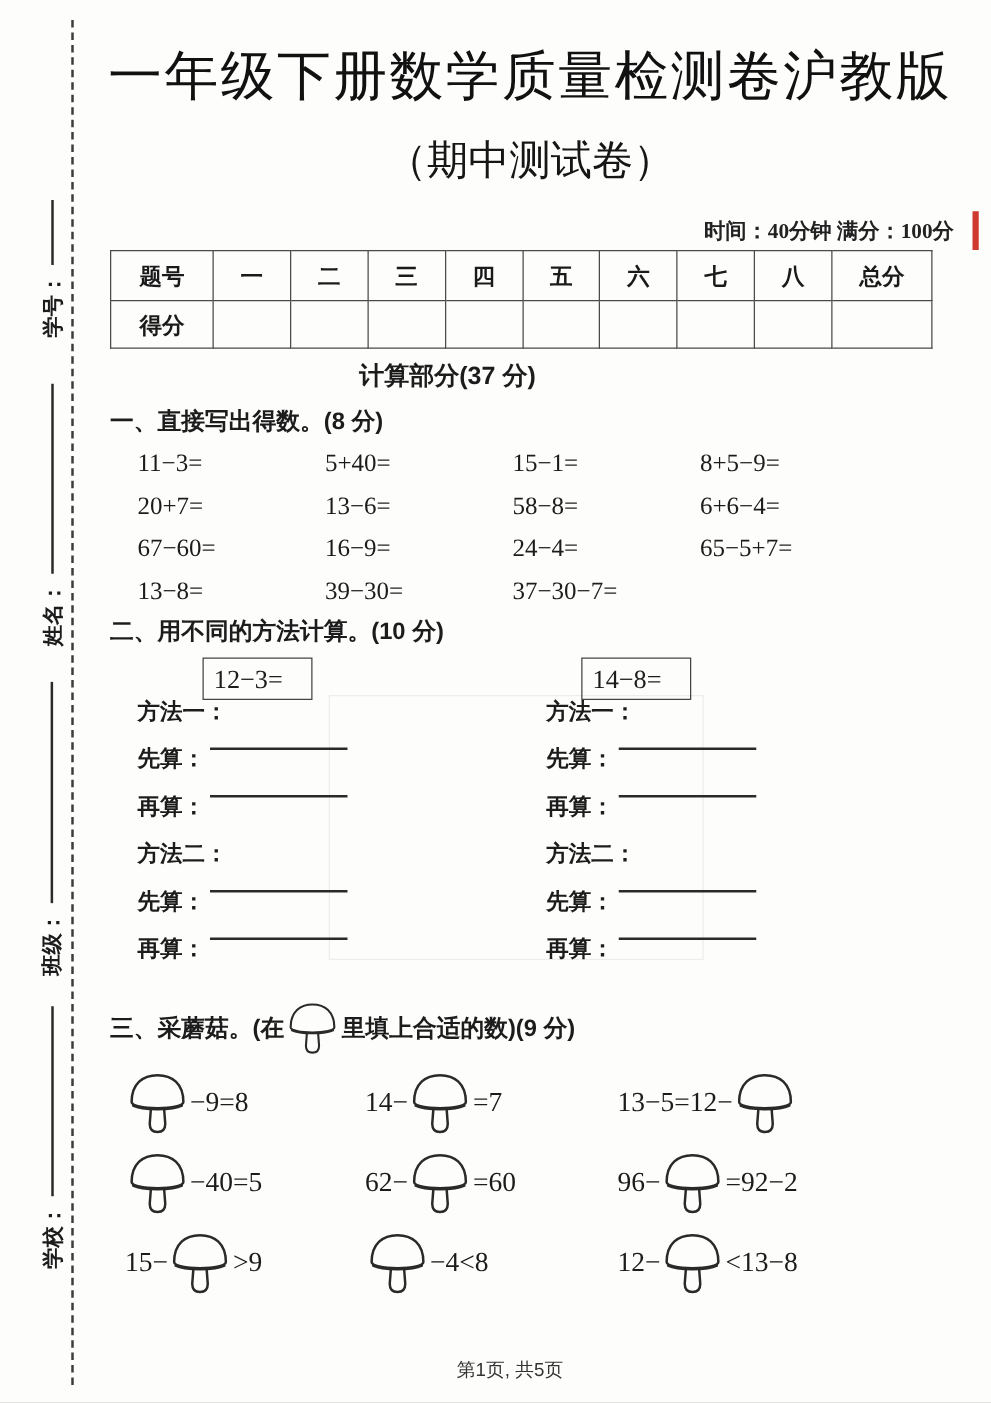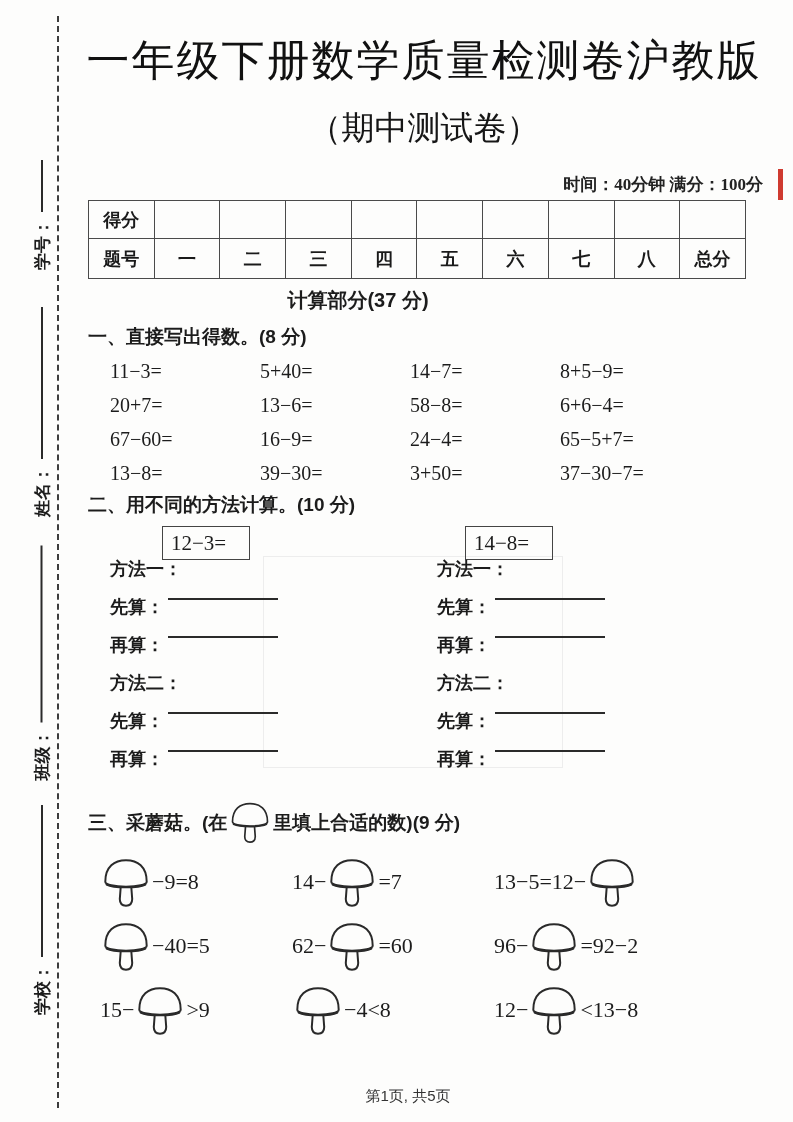--- a/index.html
+++ b/index.html
@@ -100,65 +100,64 @@
   </div>
 
   <div class="title">一年级下册数学质量检测卷沪教版</div>
   <div class="subtitle">（期中测试卷）</div>
   <div class="meta serif">时间：40分钟  满分：100分</div>
   <div class="red-mark"></div>
 
   <table class="score-table">
     <tbody>
         <tr>
-      <td>得分</td>
-      <td></td>
-      <td></td>
-      <td></td>
-      <td></td>
-      <td></td>
-      <td></td>
-      <td></td>
-      <td></td>
-      <td></td>
-    </tr>
-    <tr>
       <th class="c-first">题号</th>
       <th>一</th>
       <th>二</th>
       <th>三</th>
       <th>四</th>
       <th>五</th>
       <th>六</th>
       <th>七</th>
       <th>八</th>
       <th class="c-last">总分</th>
     </tr>
+    <tr>
+      <td>得分</td>
+      <td></td>
+      <td></td>
+      <td></td>
+      <td></td>
+      <td></td>
+      <td></td>
+      <td></td>
+      <td></td>
+      <td></td>
+    </tr>
   </tbody>
     </table>
 
   <div class="part-heading">计算部分(37 分)</div>
 
   <div class="s1-title">一、直接写出得数。(8 分)</div>
   <div class="s1-grid">
     <span>11−3=</span>
     <span>5+40=</span>
-    <span>14−7=</span>
+    <span>15−1=</span>
     <span>8+5−9=</span>
     <span>20+7=</span>
     <span>13−6=</span>
     <span>58−8=</span>
     <span>6+6−4=</span>
     <span>67−60=</span>
     <span>16−9=</span>
     <span>24−4=</span>
     <span>65−5+7=</span>
     <span>13−8=</span>
     <span>39−30=</span>
-    <span>3+50=</span>
     <span>37−30−7=</span>
   </div>
 
   <div class="s2-title">二、用不同的方法计算。(10 分)</div>
   <div class="bleed-box"></div>
   <div class="s2-cols">
 
     <div class="col-a">
       <div class="s2-box">
         <span>12−3=</span>

